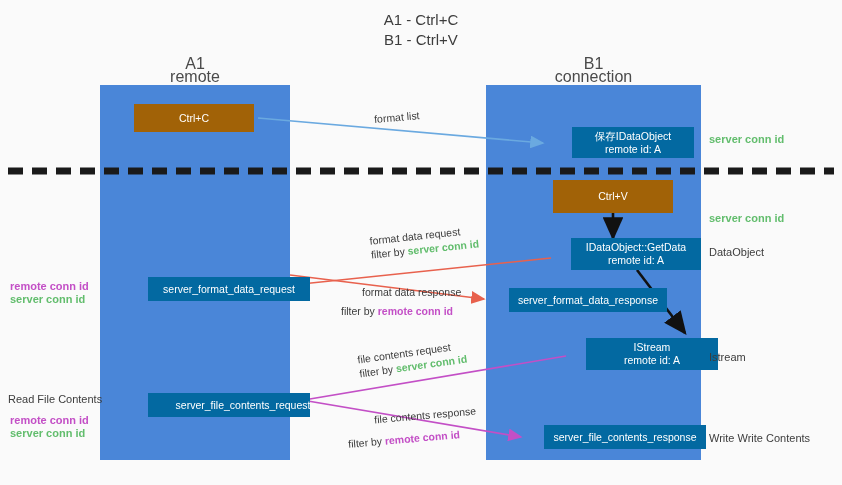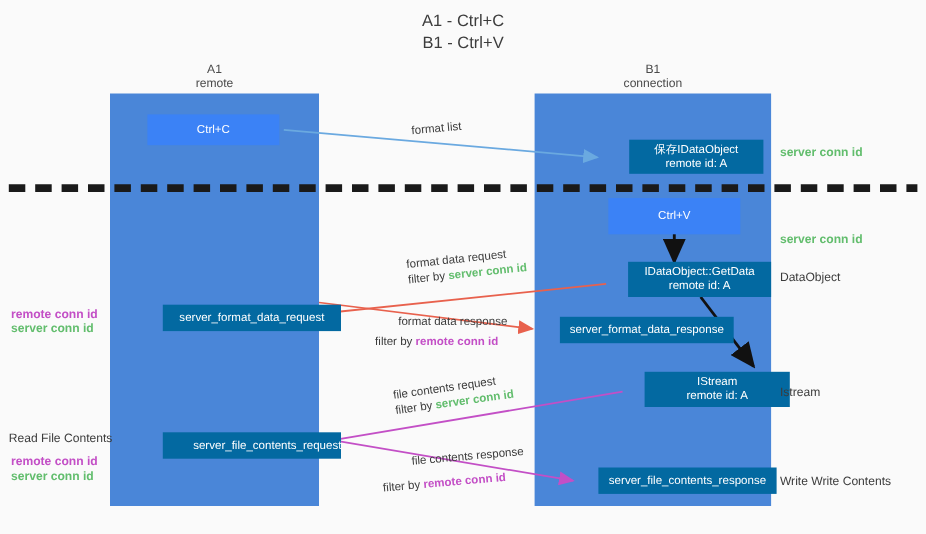--- a/index.html
+++ b/index.html
@@ -15,39 +15,39 @@
   .abs{position:absolute;}
 
   
   .title{
     left:0;top:10px;width:842px;text-align:center;
     font-size:15px;color:#3c3c3c;line-height:20px;
   }
 
   
   .colhdr{
-    text-align:center;font-size:11px;color:#4a4a4a;line-height:13px;
+    text-align:center;font-size:16px;color:#4a4a4a;line-height:13px;
   }
 
   
   .lane{background:#4a86d8;}
   #laneA{left:100px;top:85px;width:190px;height:375px;}
   #laneB{left:486px;top:85px;width:215px;height:375px;}
 
   
   .node{
     position:absolute;
     display:flex;flex-direction:column;
     align-items:center;justify-content:center;
     color:#ffffff;font-size:10.5px;line-height:13px;
     text-align:center;box-sizing:border-box;
     padding:2px 4px;
   }
   .node .l2{font-size:10.5px;}
-  .green{background:#3b82f6;}
+  .green{background:#a16207;}
   .orange{background:#f9b martin;}
   .orange{background:#0369a1;margin-left:20px;}
 
   
   .side{font-size:11px;line-height:14px;}
   .green-t{color:#62bd6d;font-weight:bold;}
   .purple-t{color:#c34fc6;font-weight:bold;}
   .dark-t{color:#3c3c3c;}
 
   

